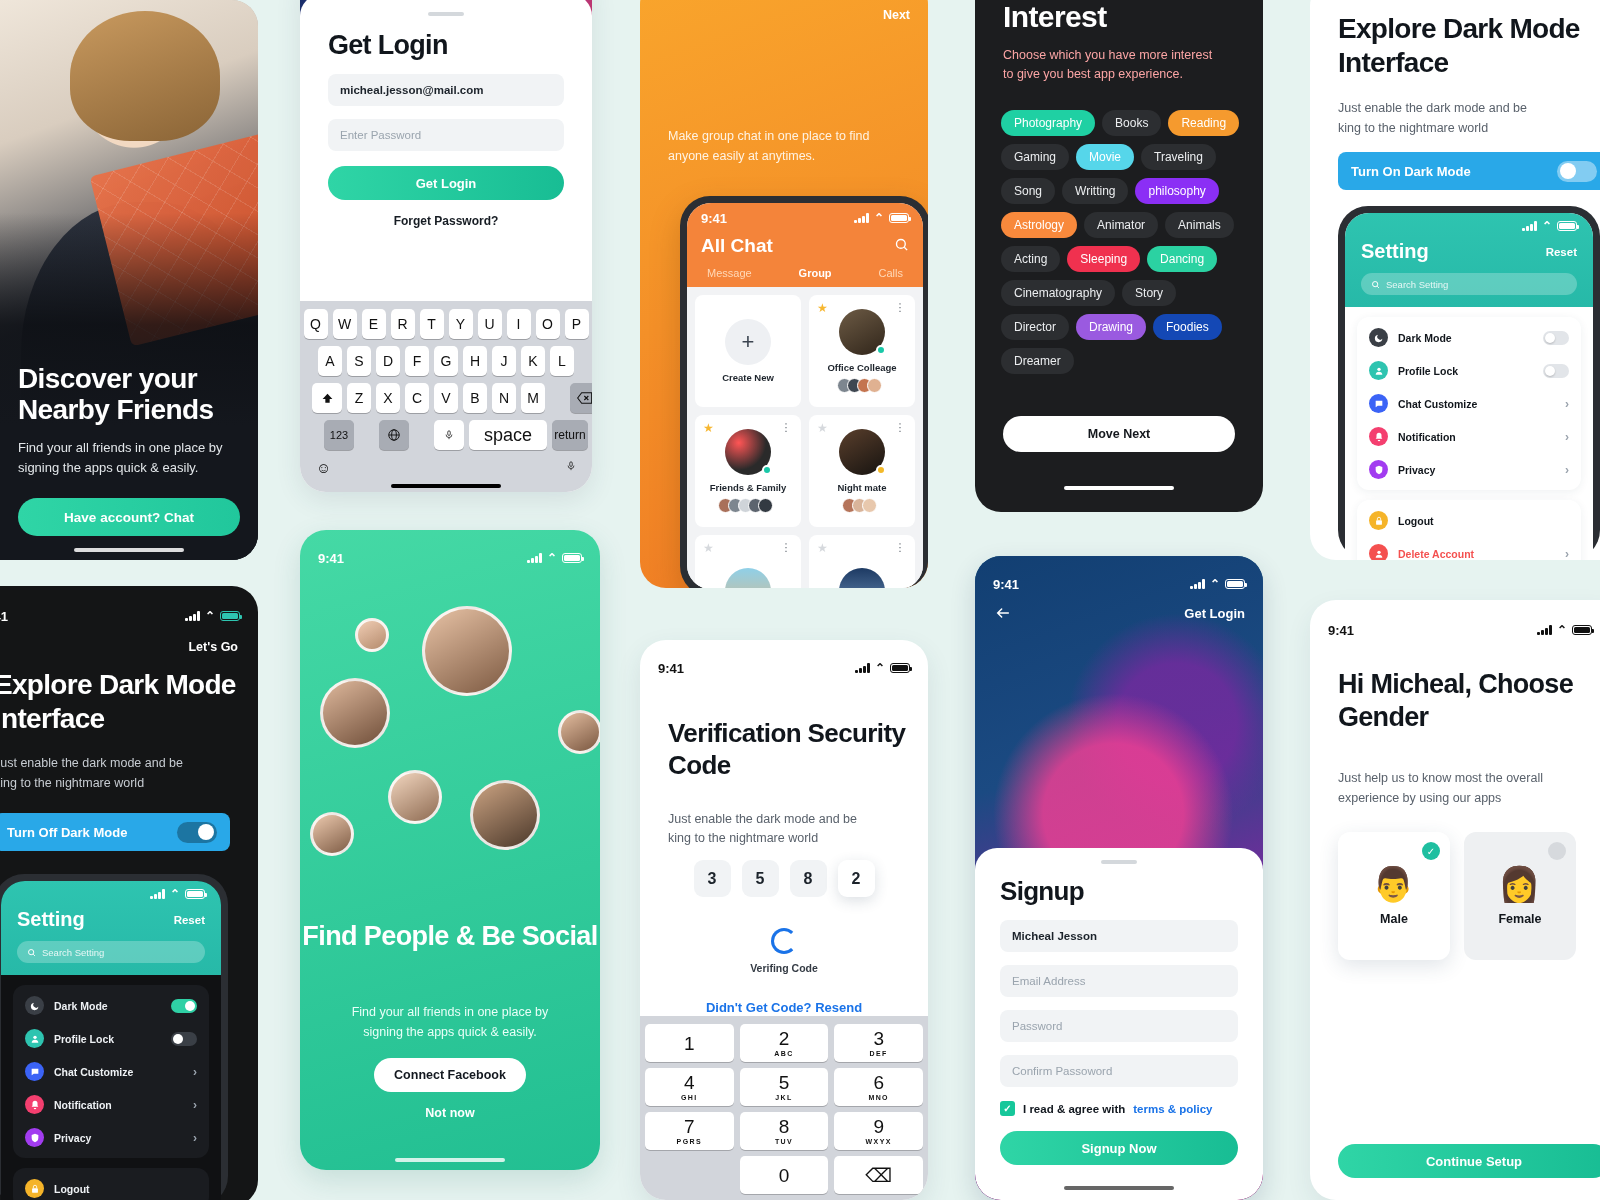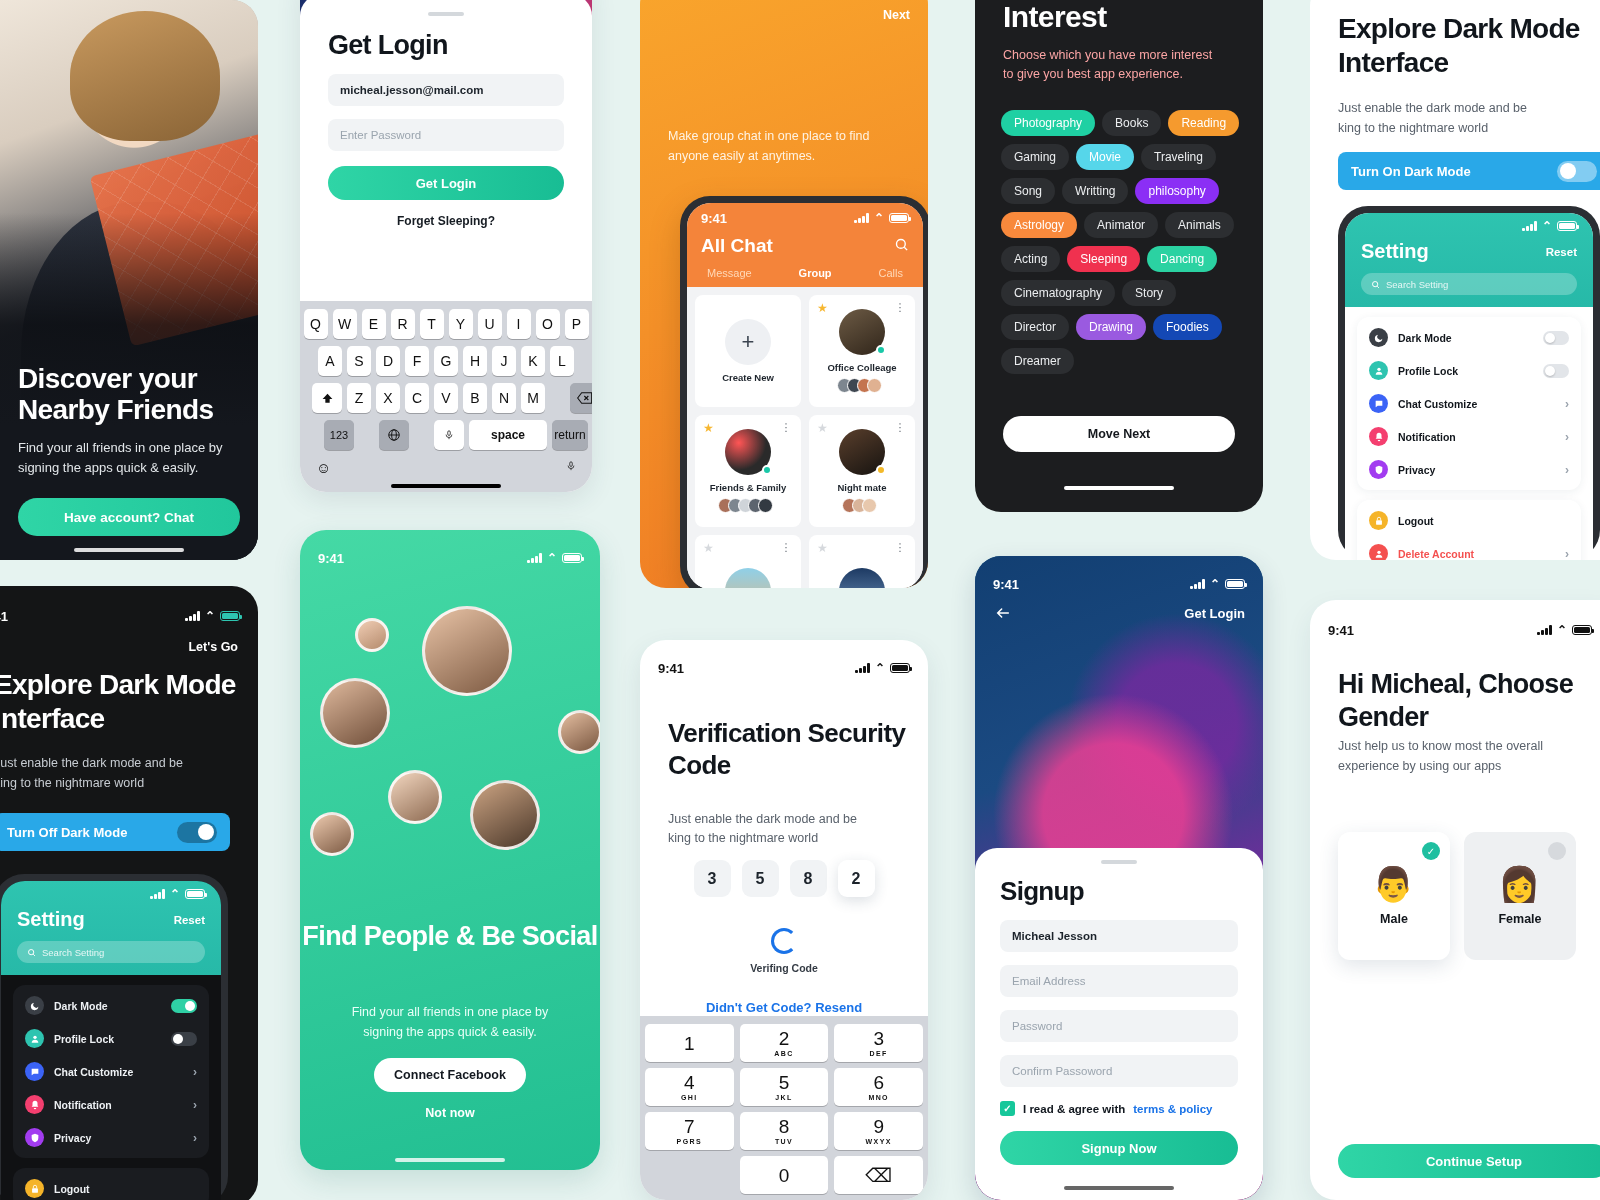--- a/index.html
+++ b/index.html
@@ -82,21 +82,21 @@
   #p2 .forget { text-align:center; margin-top: 14px; font-size: 12px; font-weight:700; color:#161c23; }
 
   
   .kb { position:absolute; left:0; right:0; bottom:0; background:#d2d5db; padding: 8px 4px 4px; }
   .kb-row { display:flex; justify-content:center; gap: 5px; margin-bottom: 7px; }
   .key { background:#fff; border-radius: 5px; height: 30px; min-width: 24px; flex: 1;
     display:flex;align-items:center;justify-content:center; font-size: 14px; color:#111;
     box-shadow: 0 1px 0 rgba(0,0,0,.25); }
   .key.dark { background:#a8acb4; }
   .key.wide { flex: 2.3; font-size: 12px; }
-  .key.space { flex: 5; font-size: 12px; font-weight: bold; }
+  .key.space { flex: 5; font-size: 18px; }
   .key.sm { flex:0 0 30px;margin-left:20px; }
   .kb-bottom { display:flex; justify-content:space-between; align-items:center; padding: 2px 12px 6px;
     font-size: 15px; }
   .kb-home { width: 110px; height: 4px; border-radius:3px; background:#000; margin: 2px auto 0; }
 
   
   #p3 { left: 640px; top: -22px; width: 288px; height: 610px; border-radius: 26px;
     background: linear-gradient(160deg,#f9a52c,#ef7b24); color:#fff; }
   #p3 .next { position:absolute; right: 18px; top: 30px; font-size: 12.5px; font-weight:700; }
   #p3 h1 { position:absolute; left: 28px; top: 62px; font-size: 27px; line-height:1.15;
@@ -249,21 +249,21 @@
   #p9 .tp { color:#1a73e8; }
   #p9 .sign { margin-top: 15px; height: 34px; border-radius: 20px;
     background: linear-gradient(90deg,#2fd5a6,#18bd94); color:#fff; display:flex;
     align-items:center; justify-content:center; font-size: 13px; font-weight:700; }
 
   
   #p10 { left: 1310px; top: 600px; width: 300px; height: 600px; border-radius: 26px 0 0 26px; background:#fff;
     box-shadow: 0 10px 26px rgba(40,70,90,.08); }
   #p10 h1 { position:absolute; left: 28px; top: 68px; font-size: 27px; line-height:1.22;
     font-weight:800; letter-spacing:-.7px; color:#11161c; }
-  #p10 .sub { position:absolute; left: 28px; top: 136px; width: 216px; font-size: 12.5px;
+  #p10 .sub { position:absolute; left: 28px; top: 168px; width: 216px; font-size: 12.5px;
     line-height:1.6; color:#59616b; }
   #p10 .cards { position:absolute; left: 28px; top: 232px; display:flex; gap: 14px; }
   #p10 .gcard { width: 112px; height: 128px; border-radius: 12px; position:relative;
     display:flex; flex-direction:column; align-items:center; justify-content:center; }
   #p10 .gcard.sel { background:#fff; box-shadow: 0 6px 20px rgba(40,70,100,.14); }
   #p10 .gcard.un { background:#eef0f2; }
   #p10 .mark { position:absolute; right: 10px; top: 10px; width: 18px; height: 18px; border-radius:50%;
     display:flex;align-items:center;justify-content:center; font-size: 10px; color:#fff; }
   #p10 .mark.on { background:#1fbfa0; } #p10 .mark.off { background:#d6d9dd; }
   #p10 .emo { font-size: 34px; line-height:1; }
@@ -295,21 +295,21 @@
   <div class="panel" id="p2">
     <div class="hero">
         <div class="blob"></div>
       </div>
     <div class="sheet">
       <div class="grab"></div>
       <h2>Get Login</h2>
       <div class="field">micheal.jesson@mail.com</div>
       <div class="field ph">Enter Password</div>
       <div class="getbtn">Get Login</div>
-      <div class="forget">Forget Sleeping?</div>
+      <div class="forget">Forget Password?</div>
     </div>
     <div class="kb">
       <div class="kb-row">
         <div class="key">Q</div>
         <div class="key">W</div>
         <div class="key">E</div>
         <div class="key">R</div>
         <div class="key">T</div>
         <div class="key">Y</div>
         <div class="key">U</div>

